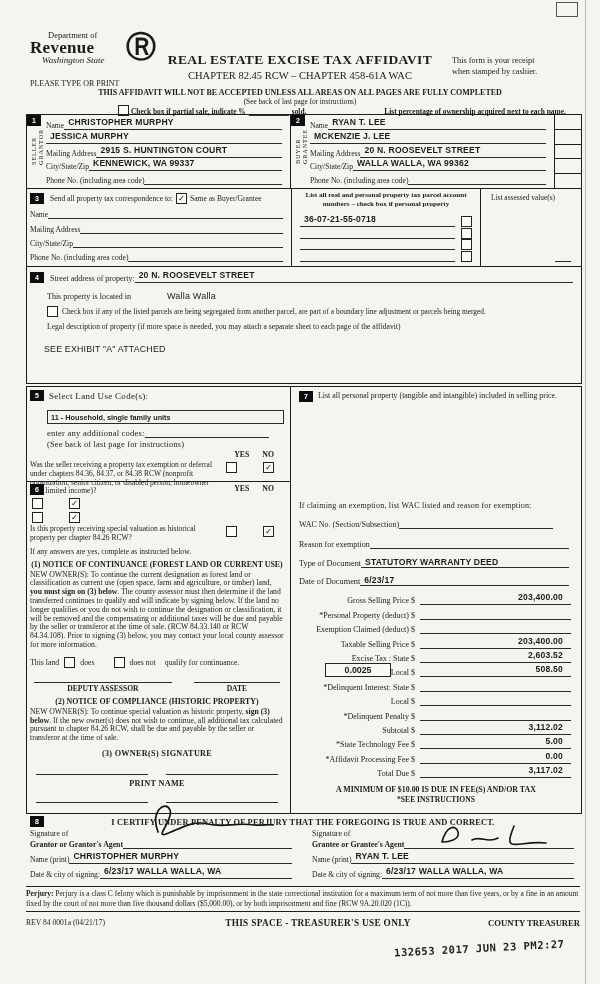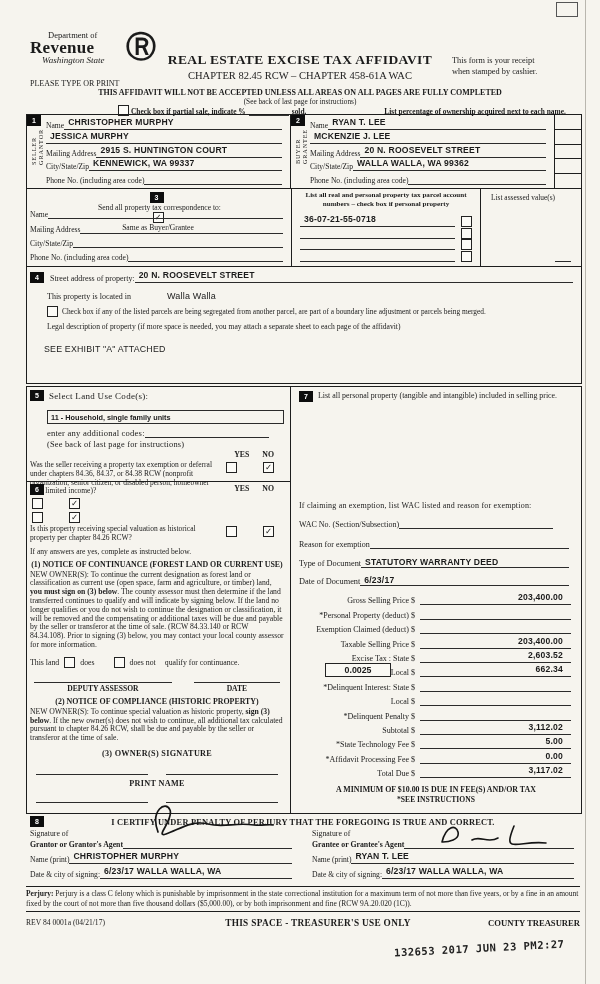--- a/index.html
+++ b/index.html
@@ -240,21 +240,21 @@
         <div class="pct-cell"></div>
         <div class="pct-cell"></div>
         <div class="pct-cell"></div>
         <div class="pct-cell"></div>
         <div class="pct-cell"></div>
       </div>
     </div>
 
     <div class="sec3">
       <div class="s3l">
-        <div class="row" style="align-items:center;flex-direction:column;">
+        <div class="row" style="align-items:center;">
           <span class="badge">3</span>
           <span class="lbl" style="margin-left:6px">Send all property tax correspondence to:</span>
           <span class="cb" style="margin-left:3px">✓</span>
           <span class="lbl" style="margin-left:3px">Same as Buyer/Grantee</span>
         </div>
         <div class="row">
             <span class="lbl">Name</span>
             <span class="fline"></span>
           </div>
         <div class="row">
@@ -458,21 +458,21 @@
           </div>
         <div class="mrow">
             <span class="mlabel">Excise Tax : State</span>
             <span class="dollar">$</span>
             <span class="mline"><span class="val">2,603.52</span></span>
           </div>
         <div class="mrow">
             <span class="ratebox">0.0025</span>
             <span class="mlabel">Local</span>
             <span class="dollar">$</span>
-            <span class="mline"><span class="val">662.34</span></span>
+            <span class="mline"><span class="val">508.50</span></span>
           </div>
         <div class="mrow">
             <span class="mlabel">*Delinquent Interest: State</span>
             <span class="dollar">$</span>
             <span class="mline"><span class="val"></span></span>
           </div>
         <div class="mrow">
             <span class="mlabel">Local</span>
             <span class="dollar">$</span>
             <span class="mline"><span class="val"></span></span>

